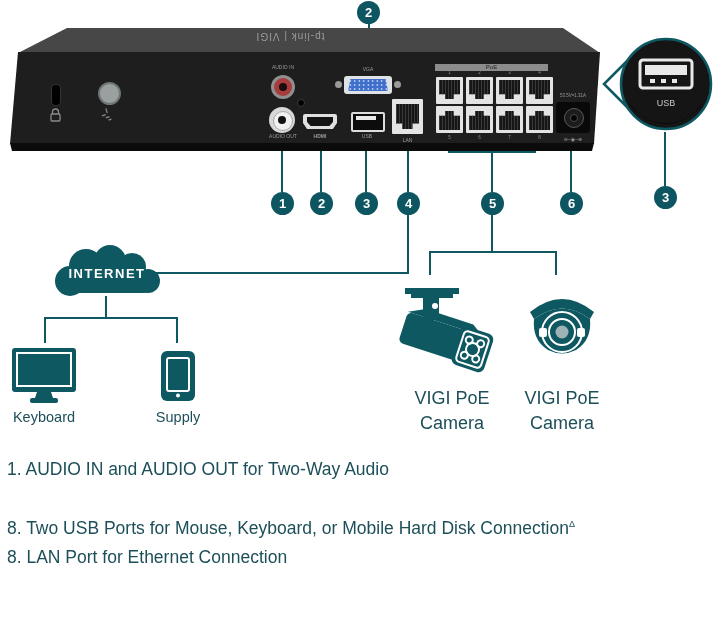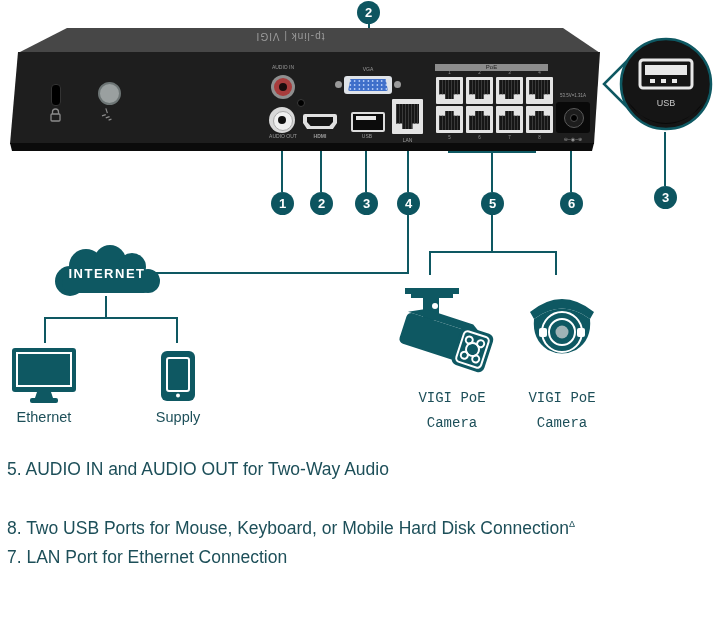--- a/index.html
+++ b/index.html
@@ -28,21 +28,21 @@
   .tinynum{position:absolute;color:#8d8d8d;font-size:4.5px;z-index:3;width:27px;text-align:center;}
   .jack{position:absolute;border-radius:50%;z-index:2;}
   .bezel{position:absolute;background:#e4e4e4;z-index:2;border-radius:1px;}
   .rj45{position:absolute;left:3px;width:21px;background:#161616;
         background-image:repeating-linear-gradient(90deg,#3a3a3a 0 1px,transparent 1px 3px);}
   
   
   .note{position:absolute;left:7px;color:#1D4F59;font-size:17.5px;line-height:29.5px;
         white-space:nowrap;}
   .note sup{font-size:9px;}
-  .cam-label{position:absolute;color:#1D4F59;font-size:14px;line-height:25px;text-align:center;font-family:Liberation Mono, monospace;}
+  .cam-label{position:absolute;color:#1D4F59;font-size:18px;line-height:25px;text-align:center;}
   .dev-label{position:absolute;color:#1D4F59;font-size:14.5px;text-align:center;}
 </style>
 </head>
 <body>
 
 <div id="stage">
 
   <div class="dev-top"></div>
   <div class="dev-logo">tp-link | VIGI</div>
   <div class="dev-front"></div>
@@ -194,21 +194,21 @@
     </g>
     <text x="57" y="33" text-anchor="middle" fill="#ffffff" font-size="13" font-weight="bold" letter-spacing="1.5" font-family="Liberation Sans, sans-serif">INTERNET</text>
   </svg>
 
   <svg class="abs" style="left:11px;top:347px;" width="66" height="56" viewBox="0 0 66 56">
     <rect x="1" y="1" width="64" height="44" rx="3" fill="#0E5862"></rect>
     <rect x="6" y="6" width="54" height="33" fill="none" stroke="#ffffff" stroke-width="2"></rect>
     <polygon points="26,45 40,45 42,51 24,51" fill="#0E5862"></polygon>
     <rect x="19" y="51" width="28" height="5" rx="2" fill="#0E5862"></rect>
   </svg>
-  <div class="dev-label" style="left:4px;top:409px;width:80px;">Ethernet</div>
+  <div class="dev-label" style="left:4px;top:409px;width:80px;">Keyboard</div>
 
   <svg class="abs" style="left:161px;top:351px;" width="34" height="50" viewBox="0 0 34 50">
     <rect x="0" y="0" width="34" height="50" rx="6" fill="#0E5862"></rect>
     <rect x="6" y="7" width="22" height="33" rx="2" fill="none" stroke="#ffffff" stroke-width="2"></rect>
     <circle cx="17" cy="44.5" r="2" fill="#ffffff"></circle>
   </svg>
   <div class="dev-label" style="left:138px;top:409px;width:80px;">Supply</div>
 
   <svg class="abs" style="left:397px;top:284px;" width="104" height="92" viewBox="0 0 104 92">
     <g fill="#0E5862">
@@ -242,17 +242,17 @@
     <circle cx="36" cy="40" r="13" fill="none" stroke="#ffffff" stroke-width="2"></circle>
     <circle cx="36" cy="40" r="6.5" fill="#9fb3b6"></circle>
     <rect x="13" y="36" width="8" height="9" rx="2" fill="#ffffff"></rect>
     <rect x="51" y="36" width="8" height="9" rx="2" fill="#ffffff"></rect>
   </svg>
   <div class="cam-label" style="left:512px;top:386px;width:100px;">
     <div>VIGI PoE</div>
     <div>Camera</div>
   </div>
 
-  <div class="note" style="top:451px;"><span>5. AUDIO IN and AUDIO OUT for Two-Way Audio</span><sup></sup></div>
+  <div class="note" style="top:451px;"><span>1. AUDIO IN and AUDIO OUT for Two-Way Audio</span><sup></sup></div>
   <div class="note" style="top:510px;"><span>8. Two USB Ports for Mouse, Keyboard, or Mobile Hard Disk Connection</span><sup>Δ</sup></div>
-  <div class="note" style="top:539px;"><span>7. LAN Port for Ethernet Connection</span><sup></sup></div>
+  <div class="note" style="top:539px;"><span>8. LAN Port for Ethernet Connection</span><sup></sup></div>
 
 </div>
 
 </body></html>

